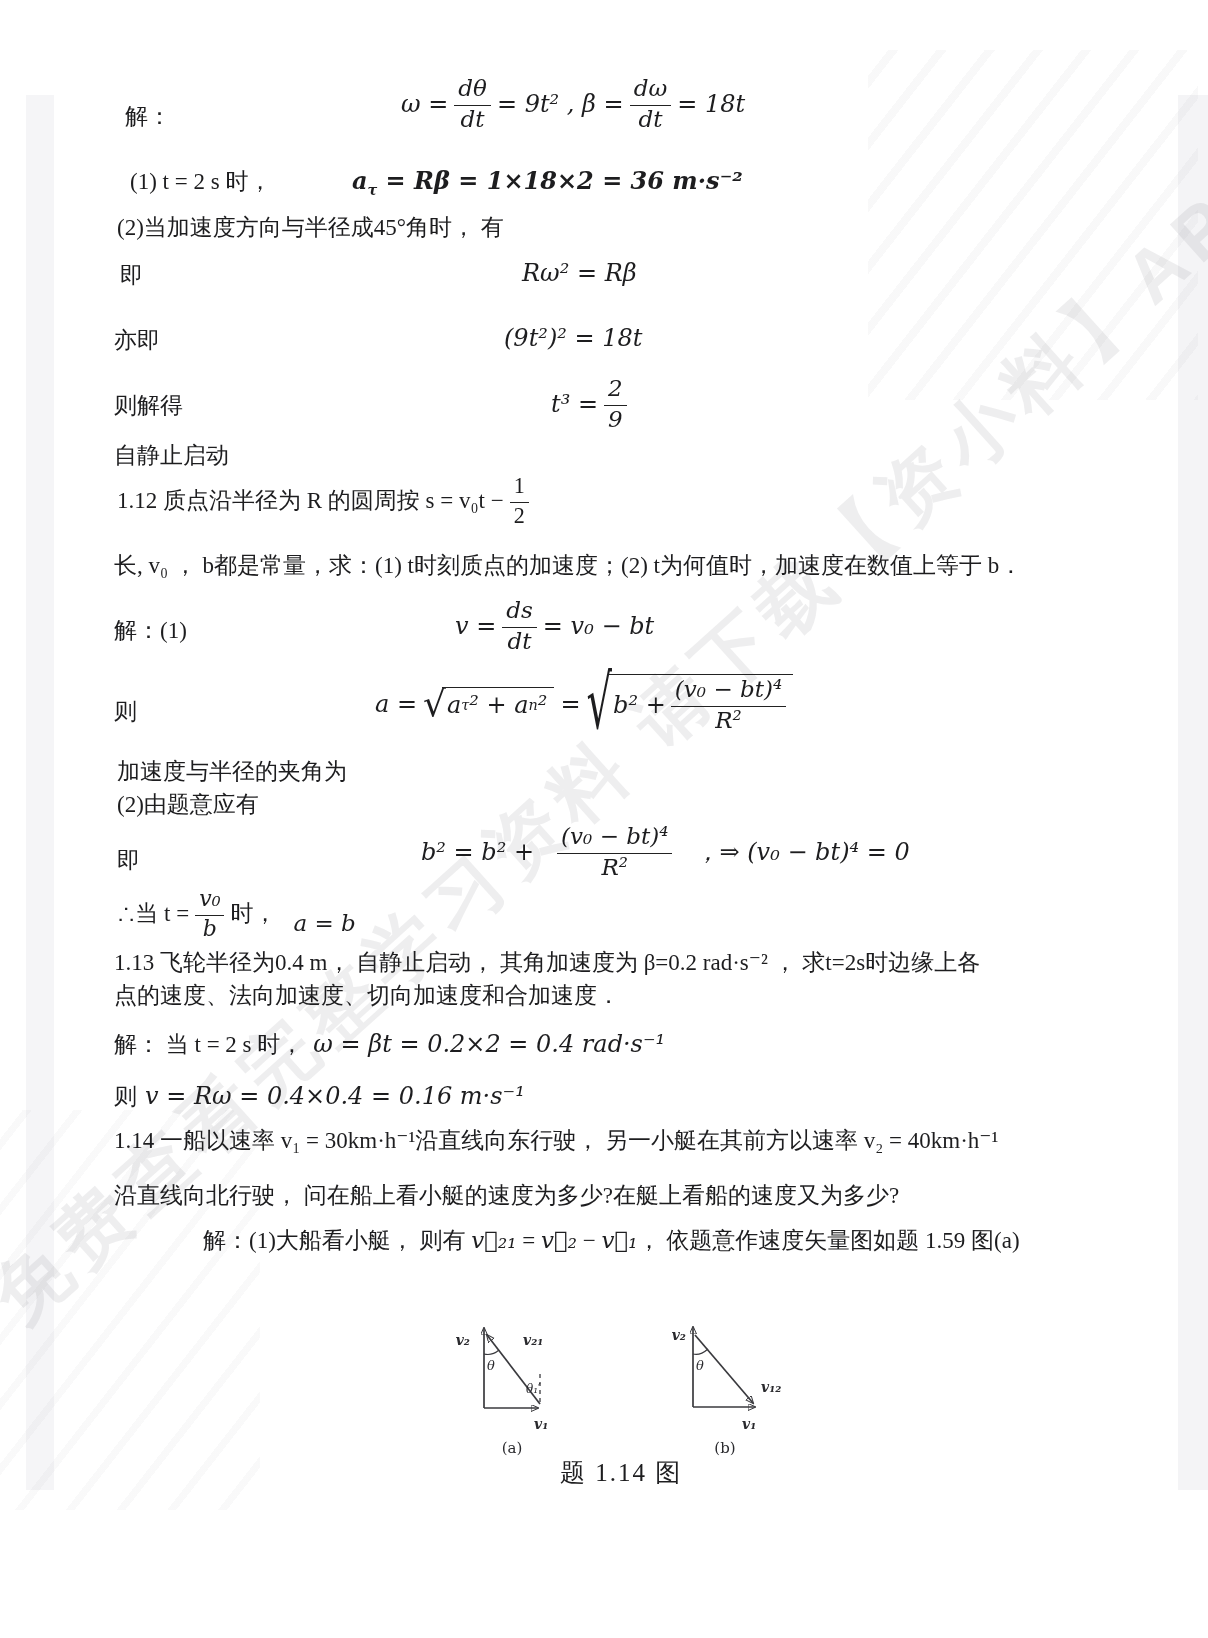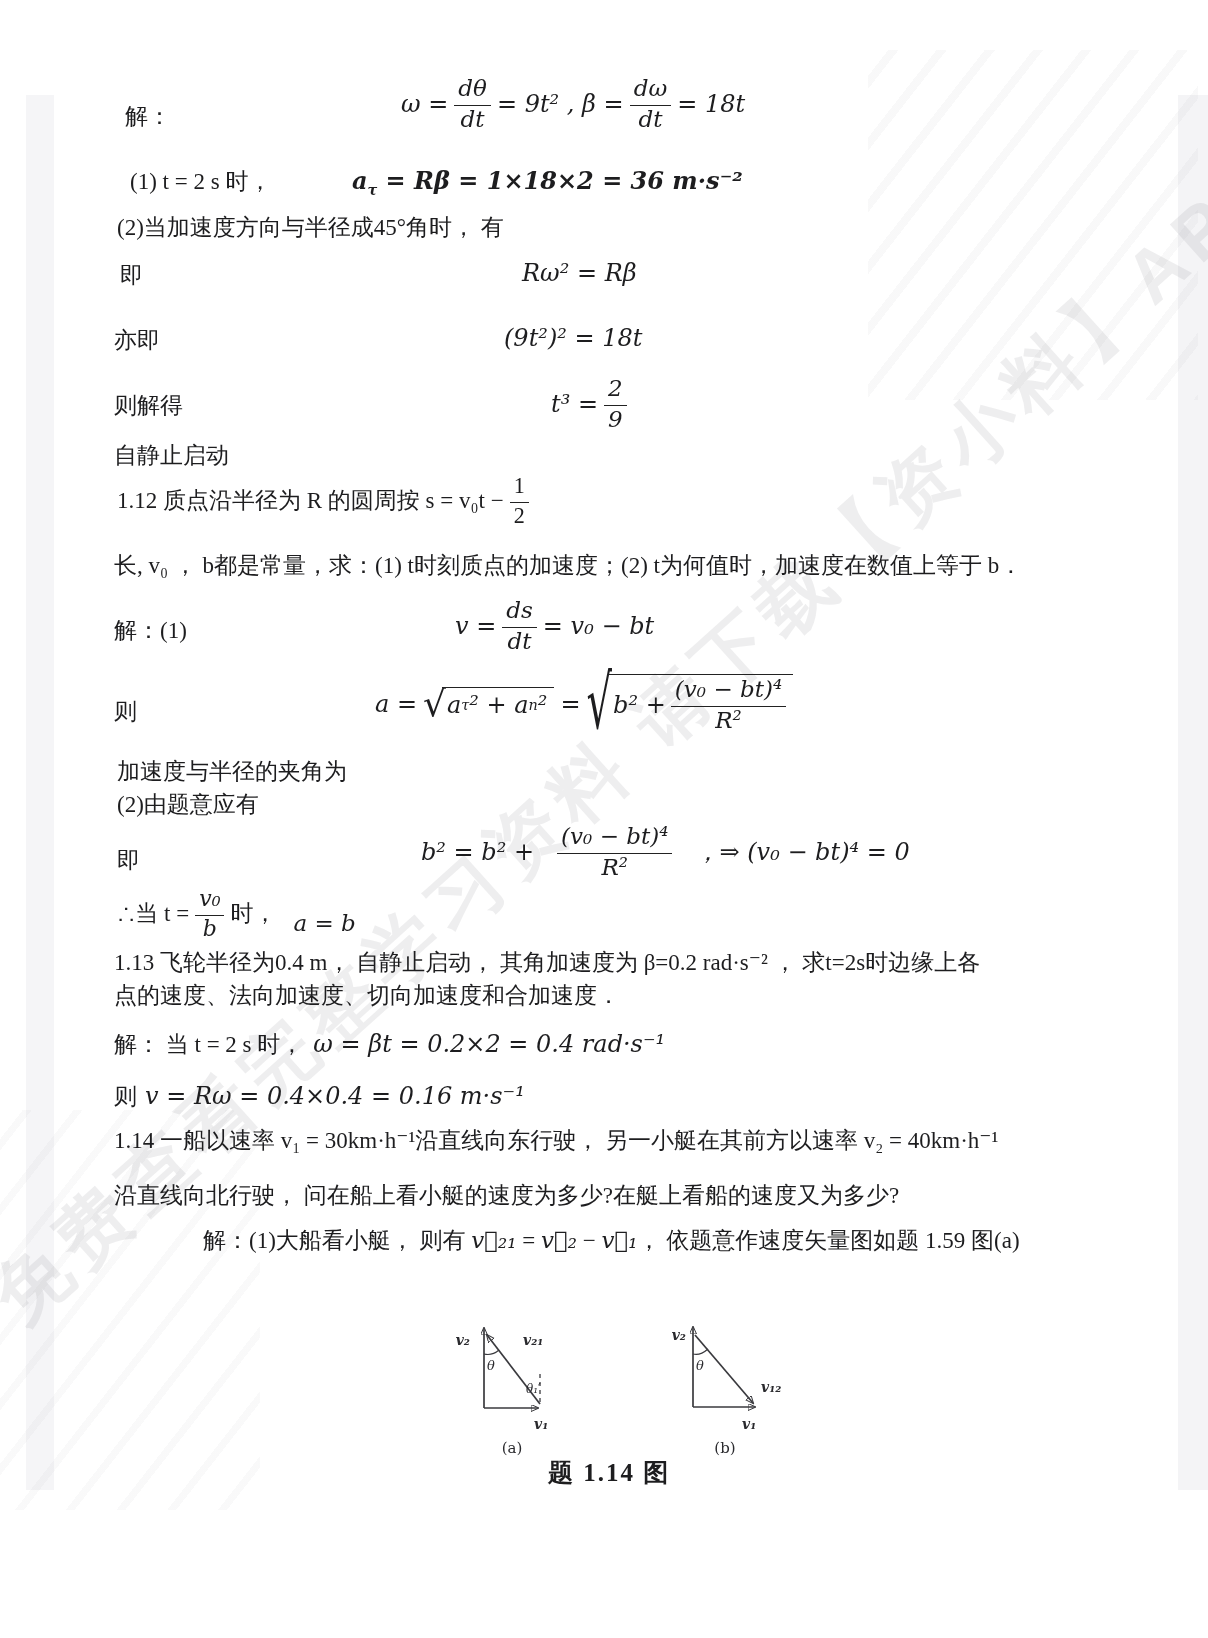--- a/index.html
+++ b/index.html
@@ -191,13 +191,13 @@
     <line x1="63" y1="117" x2="125" y2="117" stroke-width="1.7" marker-end="url(#arr)"></line>
     <path d="M63,64 Q70,66 78,59" stroke-width="1.2"></path>
     <text x="56" y="50" font-size="14" font-style="italic" font-weight="bold" text-anchor="end">v₂</text>
     <text x="66" y="80" font-size="13" font-style="italic">θ</text>
     <text x="131" y="102" font-size="14" font-style="italic" font-weight="bold">v₁₂</text>
     <text x="112" y="139" font-size="14" font-style="italic" font-weight="bold">v₁</text>
     <text x="95" y="163" font-size="15" text-anchor="middle">(b)</text>
   </svg>
 </div>
 
-<div class="caption" style="left:548px;top:1456px;font-weight:bold;">题 1.14 图</div>
+<div class="caption" style="left:560px;top:1456px;">题 1.14 图</div>
 
 </body></html>

